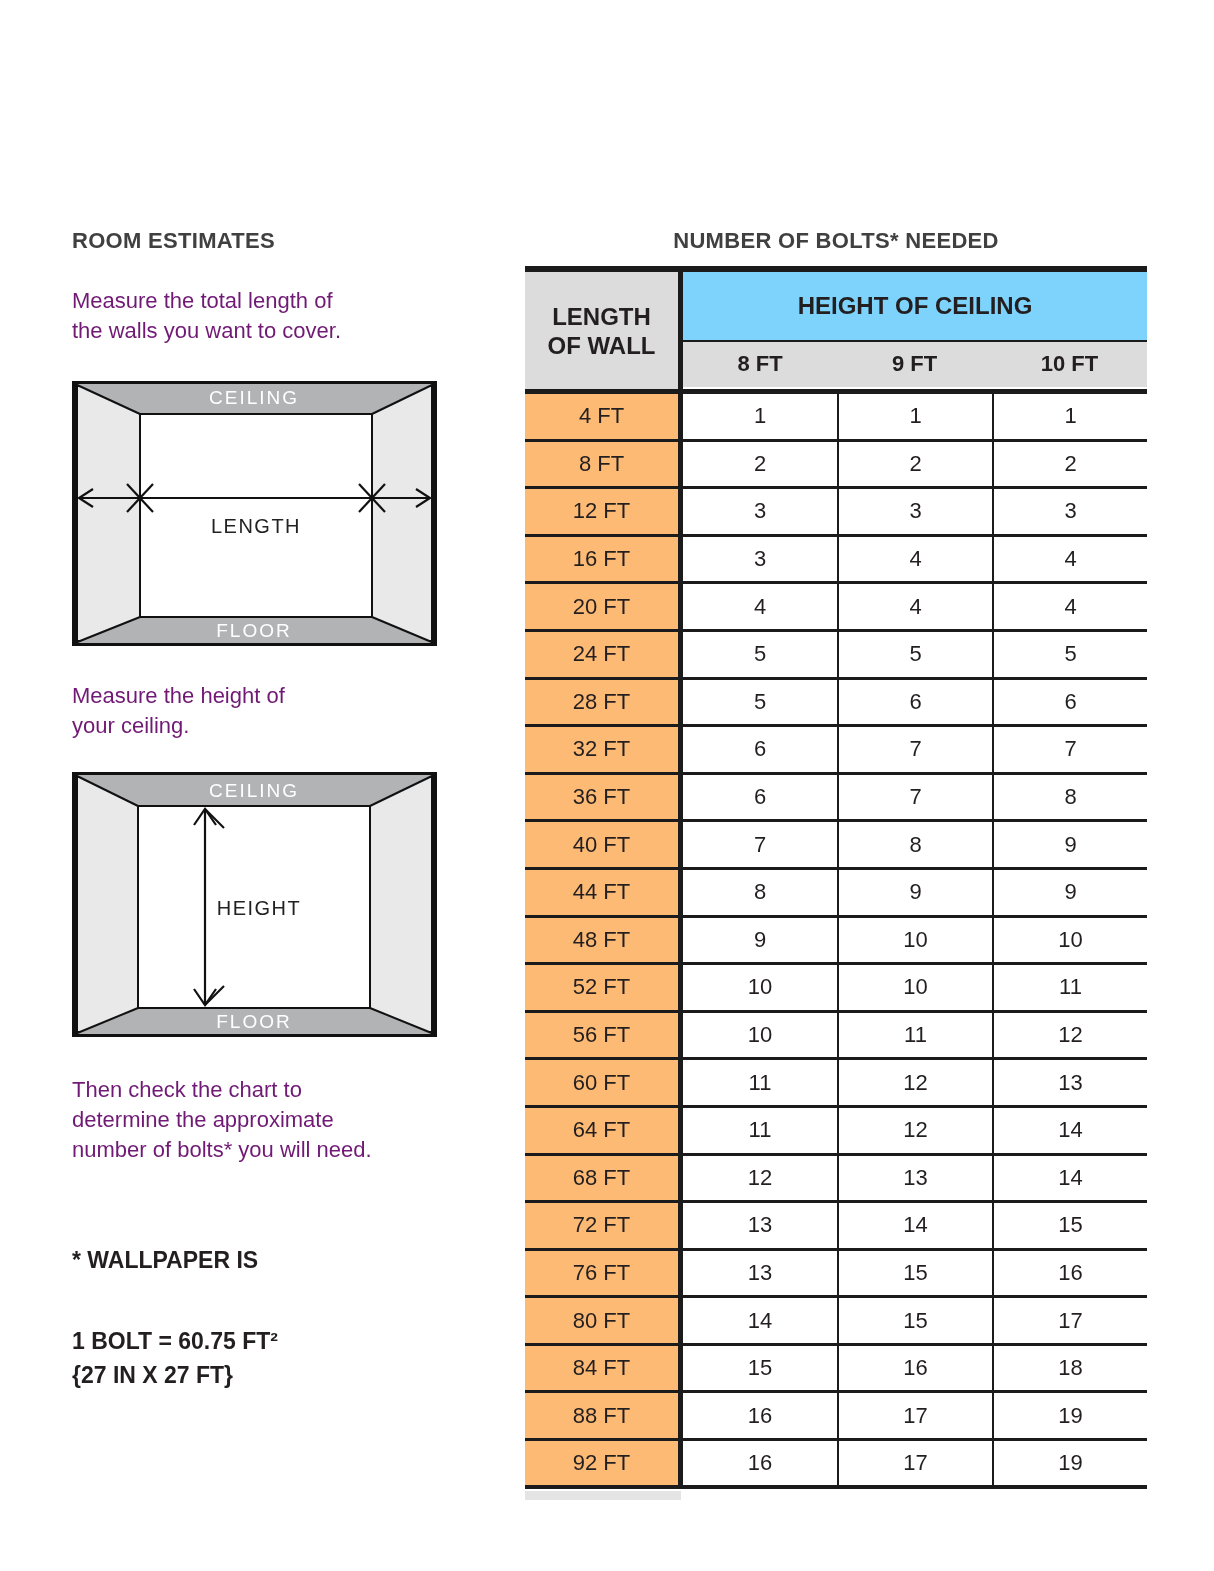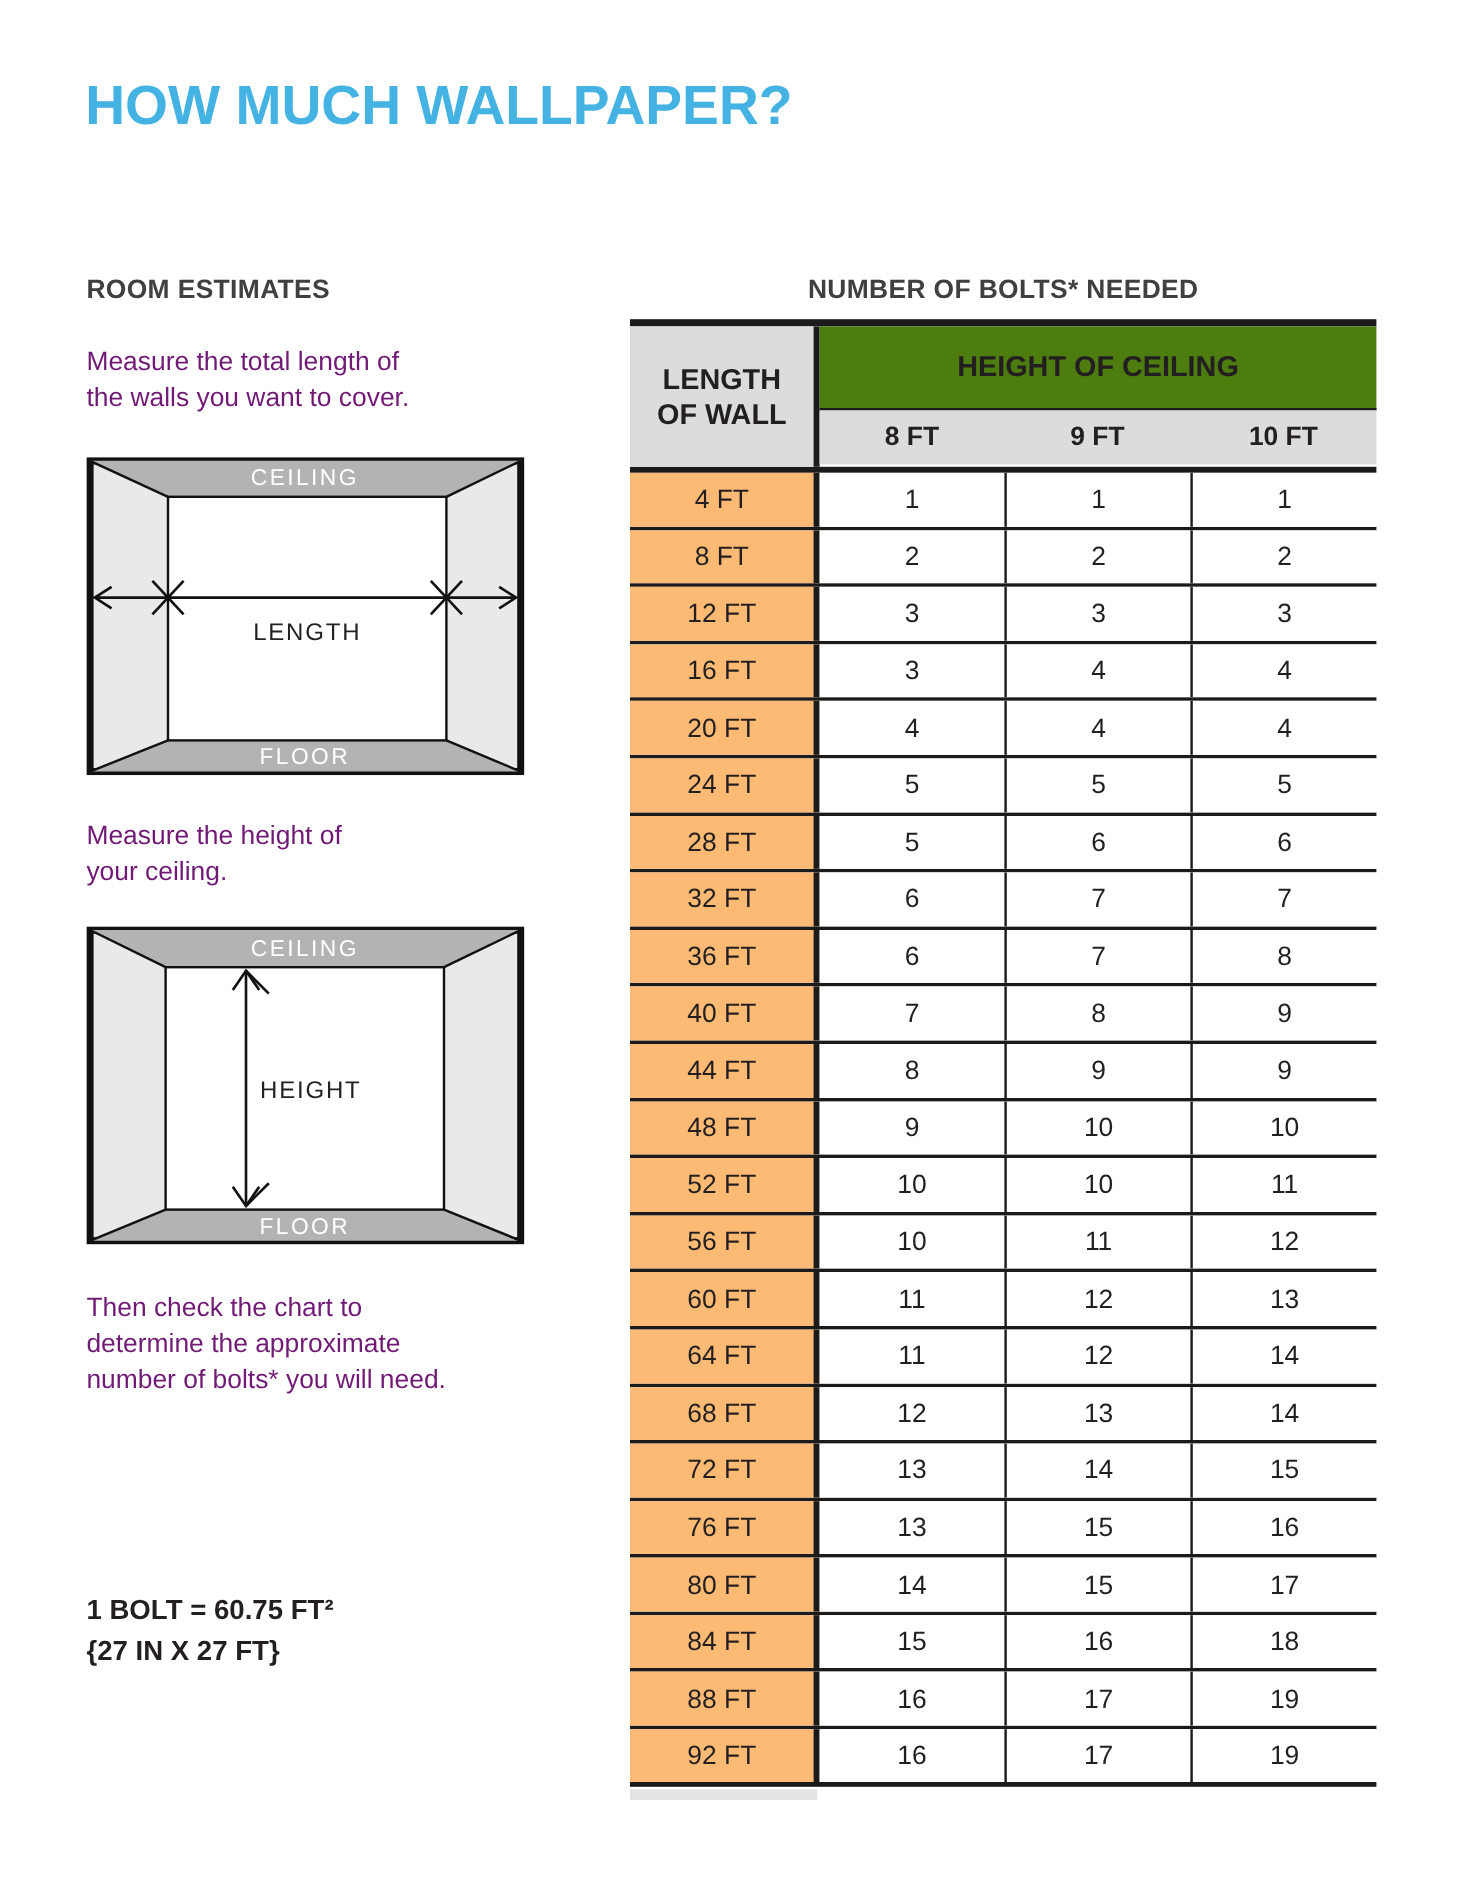--- a/index.html
+++ b/index.html
@@ -25,21 +25,21 @@
   .footnote .line2 { padding-left:17px; }
   .boltinfo { position:absolute; left:72px; top:1324px; font-size:23px; font-weight:bold; line-height:34px; }
 
   
   .btable { position:absolute; left:525px; top:266px; width:622px; border-top:6px solid #1b1b1b; }
   .thead { display:grid; grid-template-columns:158px 464px; }
   .thead-left { background:#dcdcdd; border-right:5px solid #1b1b1b; height:117px;
     display:flex; flex-direction:column; align-items:center; justify-content:center;
     font-size:24px; font-weight:bold; line-height:29px; text-align:center; }
   .thead-right { display:flex; flex-direction:column; }
-  .group-h { height:70px; background:#4d7c0f; border-bottom:2.5px solid #1b1b1b;
+  .group-h { height:70px; background:#7dd3fc; border-bottom:2.5px solid #1b1b1b;
     display:flex; align-items:center; justify-content:center; font-size:24px; font-weight:bold; }
   .sub-h { height:44.5px; background:#dcdcdd; display:grid; grid-template-columns:154px 155px 155px; }
   .sub-h span { display:flex; align-items:center; justify-content:center; font-size:22px; font-weight:bold; }
   .thead-sep { height:0; border-bottom:5px solid #1b1b1b; }
 
   .trow { display:grid; grid-template-columns:158px 154px 155px 155px; height:47.6px; border-bottom:3px solid #1b1b1b; }
   .trow:last-child { border-bottom:4px solid #1b1b1b; }
   .tlabel { background:#fdba74; border-right:5px solid #1b1b1b; display:flex; align-items:center; justify-content:center;
     font-size:22px; font-weight:normal; }
   .tcell { display:flex; align-items:center; justify-content:center; font-size:22px; background:#ffffff; }
@@ -47,21 +47,20 @@
 
   .stub { position:absolute; left:525px; top:1491px; width:156px; height:9px; background:#e4e4e5; }
 
   svg text { font-family:"Liberation Sans","DejaVu Sans",sans-serif; }
 </style>
 </head>
 <body>
 
 <div class="page">
 
-  <h1 class="title">HOW MUCH WALLPAPER?</h1>
 
   <h2 class="blue-h" id="room-estimates">ROOM ESTIMATES</h2>
 
   <p class="para" id="para1">
     <span>Measure the total length of</span><br>
     <span>the walls you want to cover.</span>
   </p>
 
   <svg class="diagram" id="diagram1" width="365" height="265" viewBox="0 0 365 265">
     <rect x="3" y="3" width="359" height="259" fill="#e9e9ea" stroke="#111111" stroke-width="6"></rect>
@@ -116,20 +115,21 @@
     <text x="187" y="143" text-anchor="middle" font-size="20" letter-spacing="1.5" fill="#222222">HEIGHT</text>
   </svg>
 
   <p class="para" id="para3">
     <span>Then check the chart to</span><br>
     <span>determine the approximate</span><br>
     <span>number of bolts* you will need.</span>
   </p>
 
   <div class="footnote">
+    <div>* WALLPAPER IS</div>
   </div>
 
   <div class="boltinfo">
     <div>1 BOLT = 60.75 FT²</div>
     <div>{27 IN X 27 FT}</div>
   </div>
 
   <h2 class="blue-h" id="bolts-heading">NUMBER OF BOLTS* NEEDED</h2>
 
   <div class="btable">

